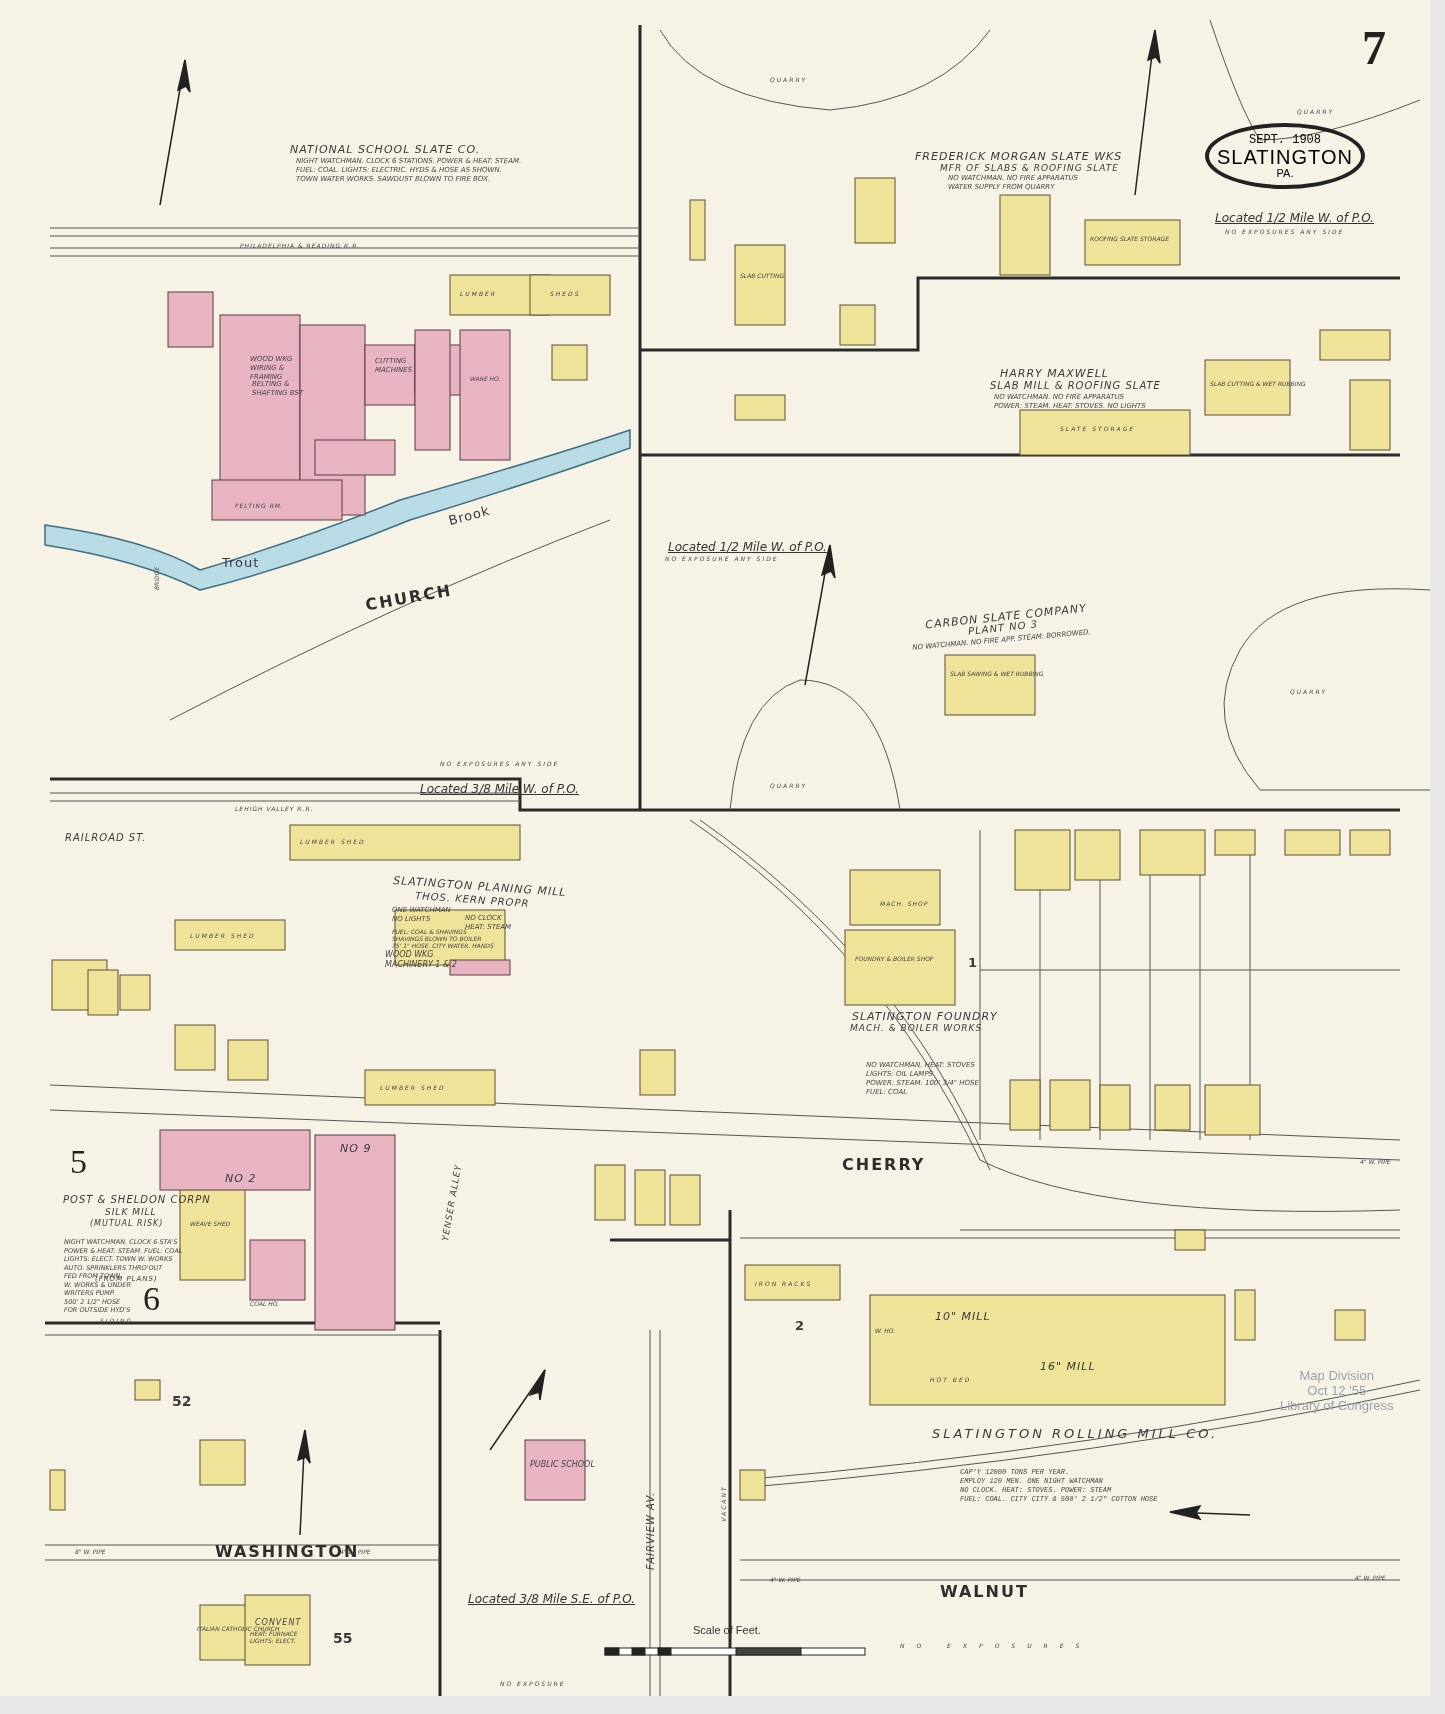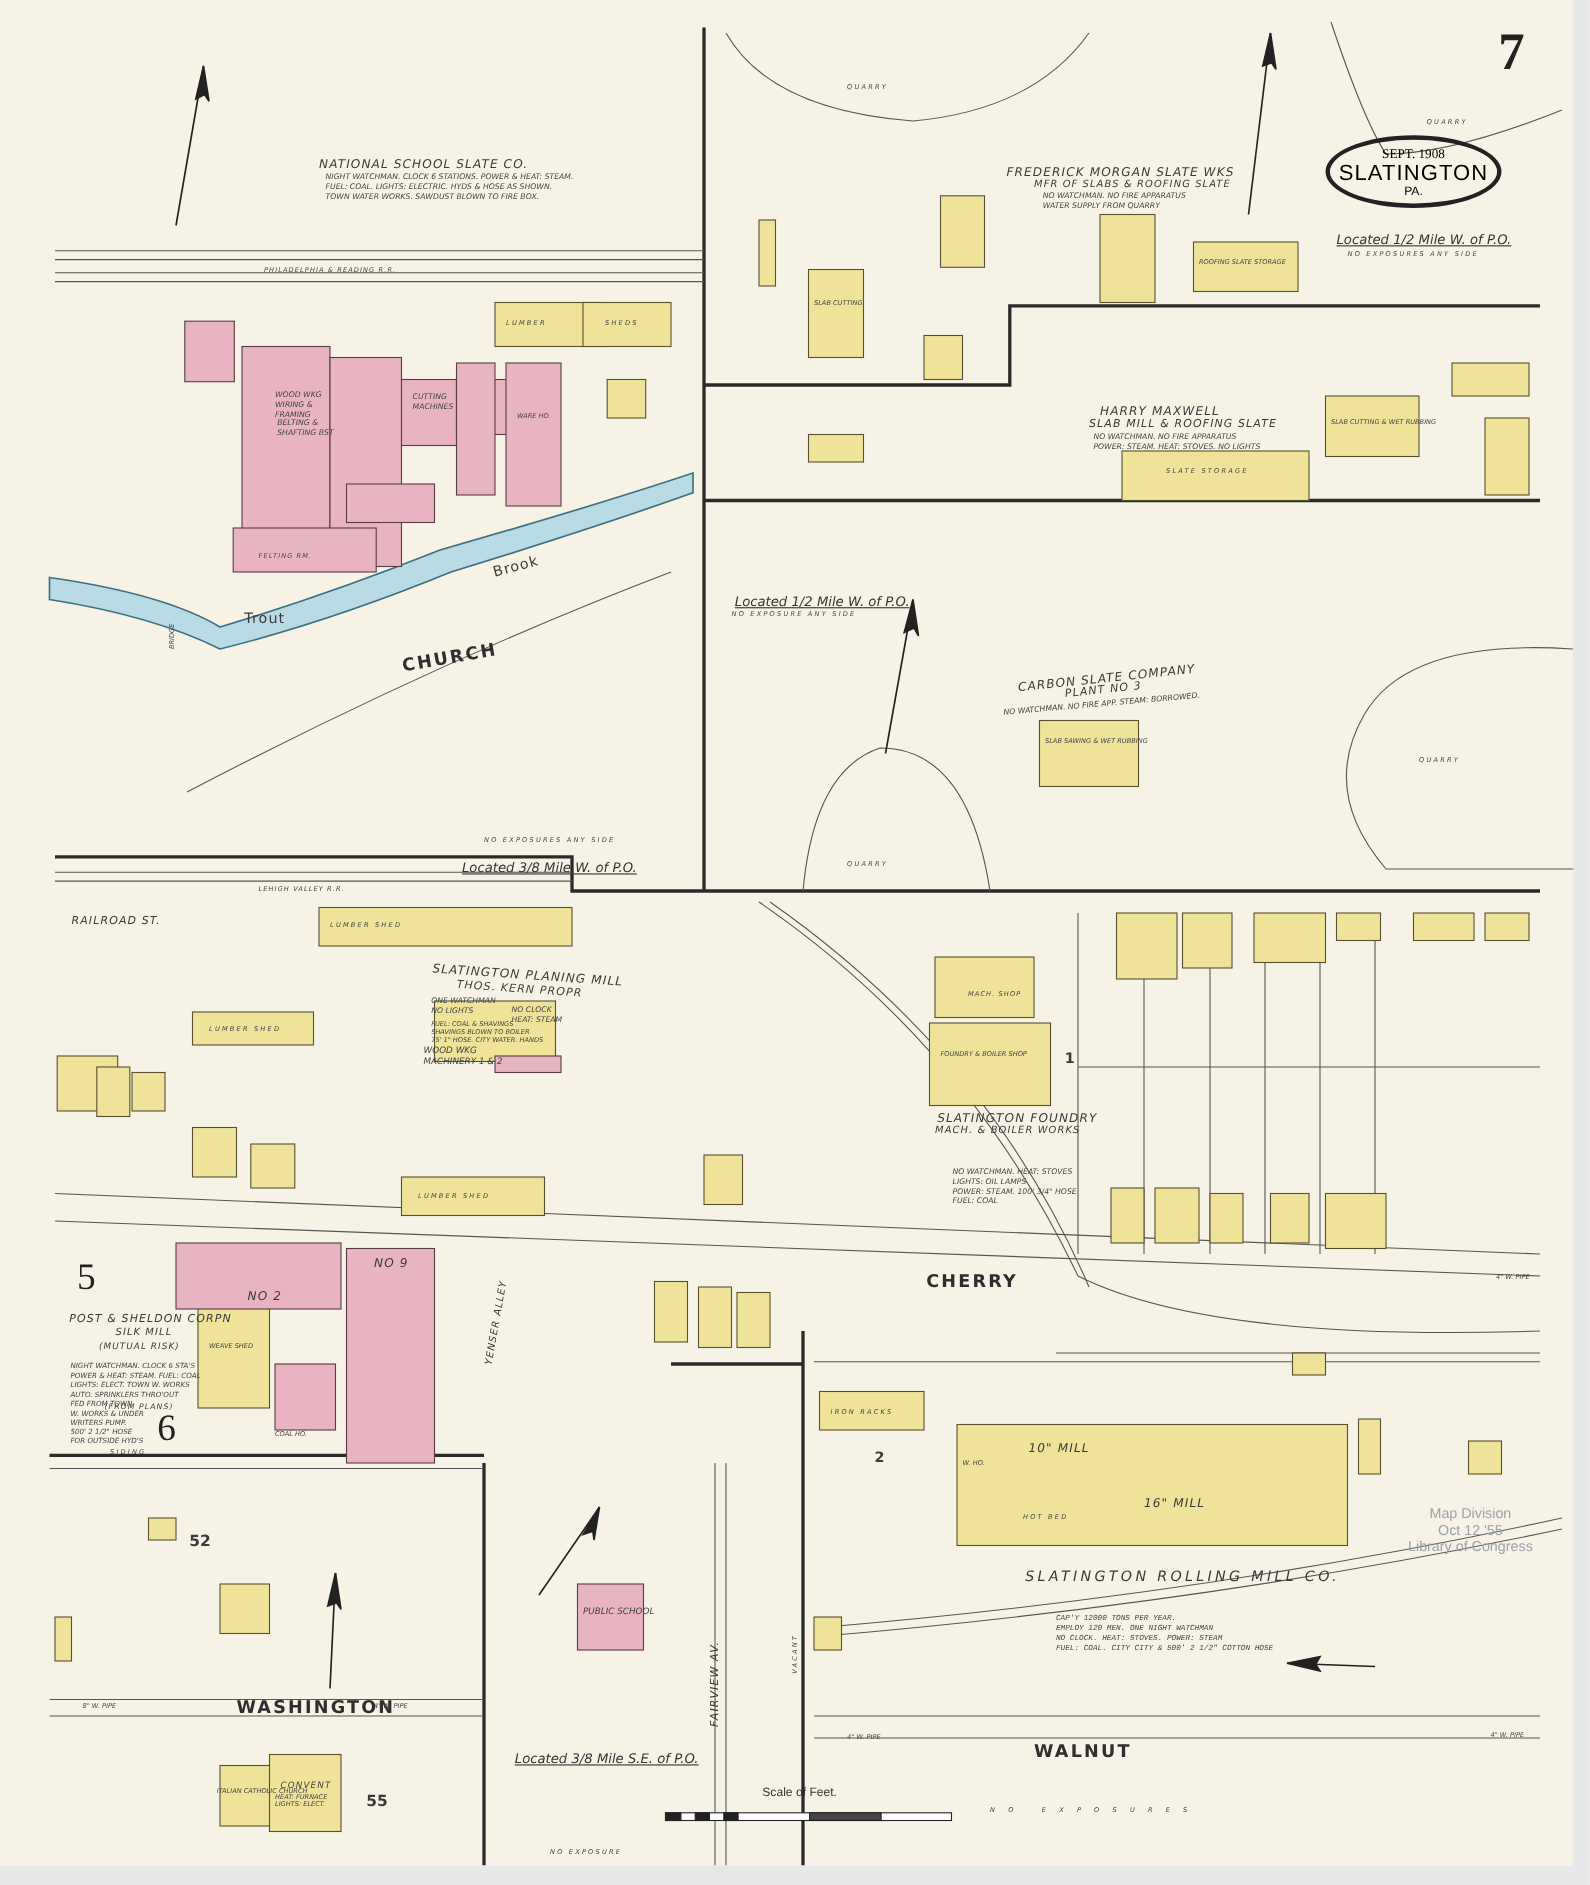--- a/index.html
+++ b/index.html
@@ -172,21 +172,21 @@
     <rect x="605" y="1648" width="14" height="7" fill="#222"></rect>
     <rect x="632" y="1648" width="13" height="7" fill="#222"></rect>
     <rect x="658" y="1648" width="13" height="7" fill="#222"></rect>
     <rect x="736" y="1648" width="65" height="7" fill="#444"></rect>
   </g>
 </svg>
 
 <div class="pagenum" style="left:1362px;top:20px;">7</div>
 
 <div class="title-oval">
-  <div style="font-family:Liberation Serif, serif;font-size:12px;margin-top:6px;">SEPT. 1908</div>
+  <div style="font-family:Liberation Mono, monospace;font-size:12px;margin-top:6px;">SEPT. 1908</div>
   <div style="font-family:Liberation Sans, sans-serif;font-size:20px;line-height:20px;letter-spacing:1px;">SLATINGTON</div>
   <div style="font-family:'Liberation Sans',sans-serif;font-size:11px;">PA.</div>
 </div>
 
 <div class="lbl" style="left:290px;top:143px;font-size:11px;">NATIONAL SCHOOL SLATE CO.</div>
 <div class="note" style="left:296px;top:157px;">NIGHT WATCHMAN. CLOCK 6 STATIONS. POWER &amp; HEAT: STEAM.
 FUEL: COAL. LIGHTS: ELECTRIC. HYDS &amp; HOSE AS SHOWN.
 TOWN WATER WORKS. SAWDUST BLOWN TO FIRE BOX.</div>
 
 <div class="lbl" style="left:915px;top:150px;font-size:11px;">FREDERICK MORGAN SLATE WKS</div>

